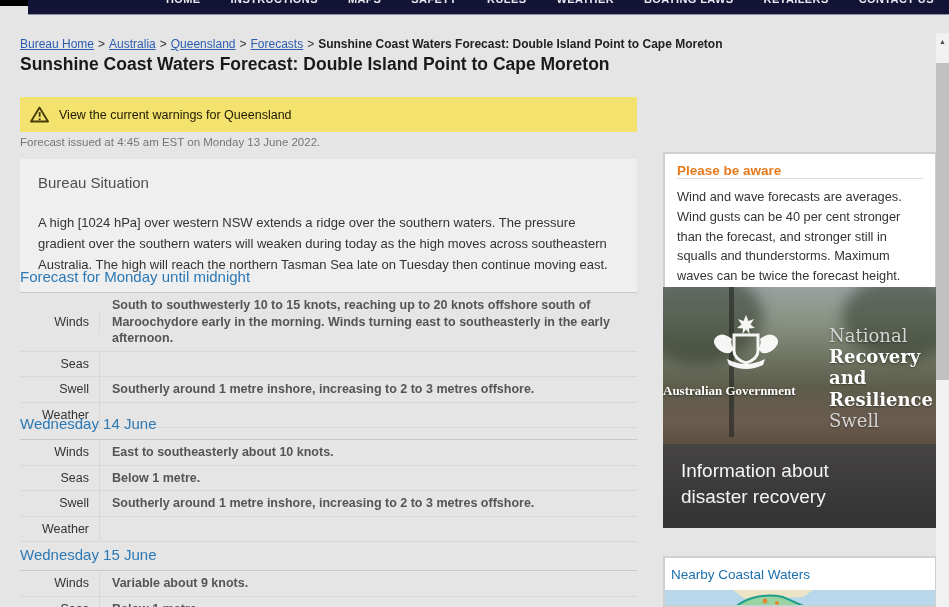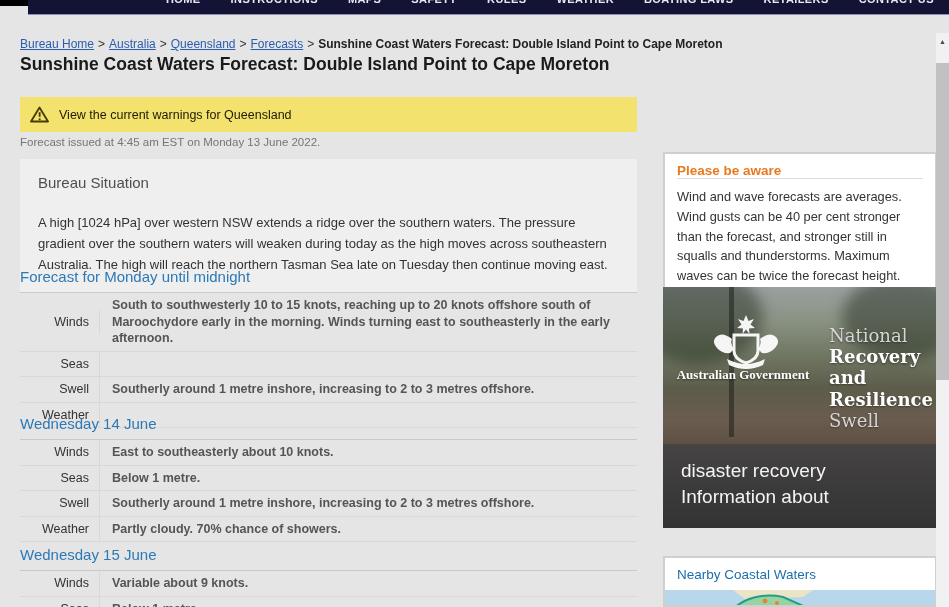--- a/index.html
+++ b/index.html
@@ -50,33 +50,33 @@
   .aware h3 { margin:0; font-size:13.5px; color:#e87a1d; font-weight:bold; padding-bottom:0; border-bottom:1px solid #dcdcdc; }
   .aware p { margin:8px 0 0; font-size:12.8px; color:#333; line-height:1.55; }
 
   .ad-banner { position:absolute; left:663px; top:287px; width:274px; height:241px; overflow:hidden; cursor:pointer;
     background:linear-gradient(180deg,#99a1a1 0%,#8a9284 14%,#707763 28%,#5d5c4b 42%,#6a5c4f 55%,#594a3e 70%,#473a2e 85%,#382c24 100%); }
   .tree { position:absolute; border-radius:50%; background:rgba(28,38,24,.45); filter:blur(7px); }
   .t1 { left:-30px; top:-18px; width:130px; height:95px; }
   .t2 { right:-25px; top:-12px; width:120px; height:85px; }
   .pole { position:absolute; left:66px; top:0; width:5px; height:150px; background:rgba(30,32,28,.55); }
   .crest { position:absolute; left:38px; top:28px; width:90px; text-align:center; }
-  .gov-text { position:absolute; left:0px; top:80px; width:160px; text-align:center;
+  .gov-text { position:absolute; left:0px; top:96px; width:160px; 
               font-family:"Liberation Serif", serif; font-weight:bold; font-size:13px; color:#fff;
               text-shadow:0 1px 2px rgba(0,0,0,.5); }
   .agency { position:absolute; left:166px; top:38px; font-family:"DejaVu Serif", serif; font-size:18px;
             line-height:1.18; color:#fff; text-shadow:0 1px 2px rgba(0,0,0,.4); }
   .agency .lite { color:#d6d6d6; font-weight:normal; }
   .agency .bold { color:#fff; font-weight:bold; }
   .ad-caption { position:absolute; left:0; bottom:0; width:100%; height:84px; background:rgba(50,58,68,.55);
                 padding:14px 0 0 18px; }
   .ad-caption div { font-size:19px; color:#f4f4f4; line-height:1.35; }
 
   .nearby { top:556px; height:51px; overflow:hidden; }
-  .nearby h3 { margin:0; padding:9px 12px 8px; font-size:13.5px; font-weight:normal; color:#1b6fad; }
+  .nearby h3 { margin:0; padding:9px 6px 8px; font-size:13.5px; font-weight:normal; color:#1b6fad; }
   .nearby svg { display:block; }
 
   
   .scroll-track { position:absolute; right:0; top:33px; width:13px; height:574px; background:#f1f1f1; }
   .scroll-btn { width:13px; height:16px; display:flex; align-items:center; justify-content:center;
                 font-size:7px; color:#4a4a4a; cursor:pointer; }
   .scroll-thumb { position:absolute; left:0; top:30px; width:13px; height:317px; background:#c1c1c1; cursor:grab; }
 </style>
 </head>
 <body>
@@ -149,21 +149,20 @@
     <div class="row">
       <div class="lbl">Seas</div>
       <div class="val">Below 1 metre.</div>
     </div>
     <div class="row">
       <div class="lbl">Swell</div>
       <div class="val">Southerly around 1 metre inshore, increasing to 2 to 3 metres offshore.</div>
     </div>
     <div class="row">
       <div class="lbl">Weather</div>
-      <div class="val">Partly cloudy. 70% chance of showers.</div>
     </div>
   </div>
 
   <div class="fc" style="top:543px">
     <h2 class="fc-h">Wednesday 15 June</h2>
     <div class="row">
       <div class="lbl">Winds</div>
       <div class="val">Variable about 9 knots.</div>
     </div>
     <div class="row">
@@ -193,22 +192,22 @@
       </svg>
     </div>
     <div class="gov-text">Australian Government</div>
     <div class="agency">
       <div class="lite">National</div>
       <div class="bold">Recovery and</div>
       <div class="bold">Resilience</div>
       <div class="lite">Swell</div>
     </div>
     <div class="ad-caption">
+      <div>Information about</div>
       <div>disaster recovery</div>
-      <div>Information about</div>
     </div>
   </div>
 
   <div class="sidebar-box nearby">
     <h3>Nearby Coastal Waters</h3>
     <svg width="270" height="22" viewBox="0 0 270 22">
       <rect x="0" y="0" width="270" height="22" fill="#b9d7ea"></rect>
       <polygon points="68,0 148,0 138,7 80,9" fill="#ece4c4"></polygon>
       <path d="M66,22 C76,8 98,3 118,7 L152,22 Z" fill="#97d4a1" stroke="#1f9e8e" stroke-width="2"></path>
       <circle cx="100" cy="11" r="2.4" fill="#e08830"></circle>

